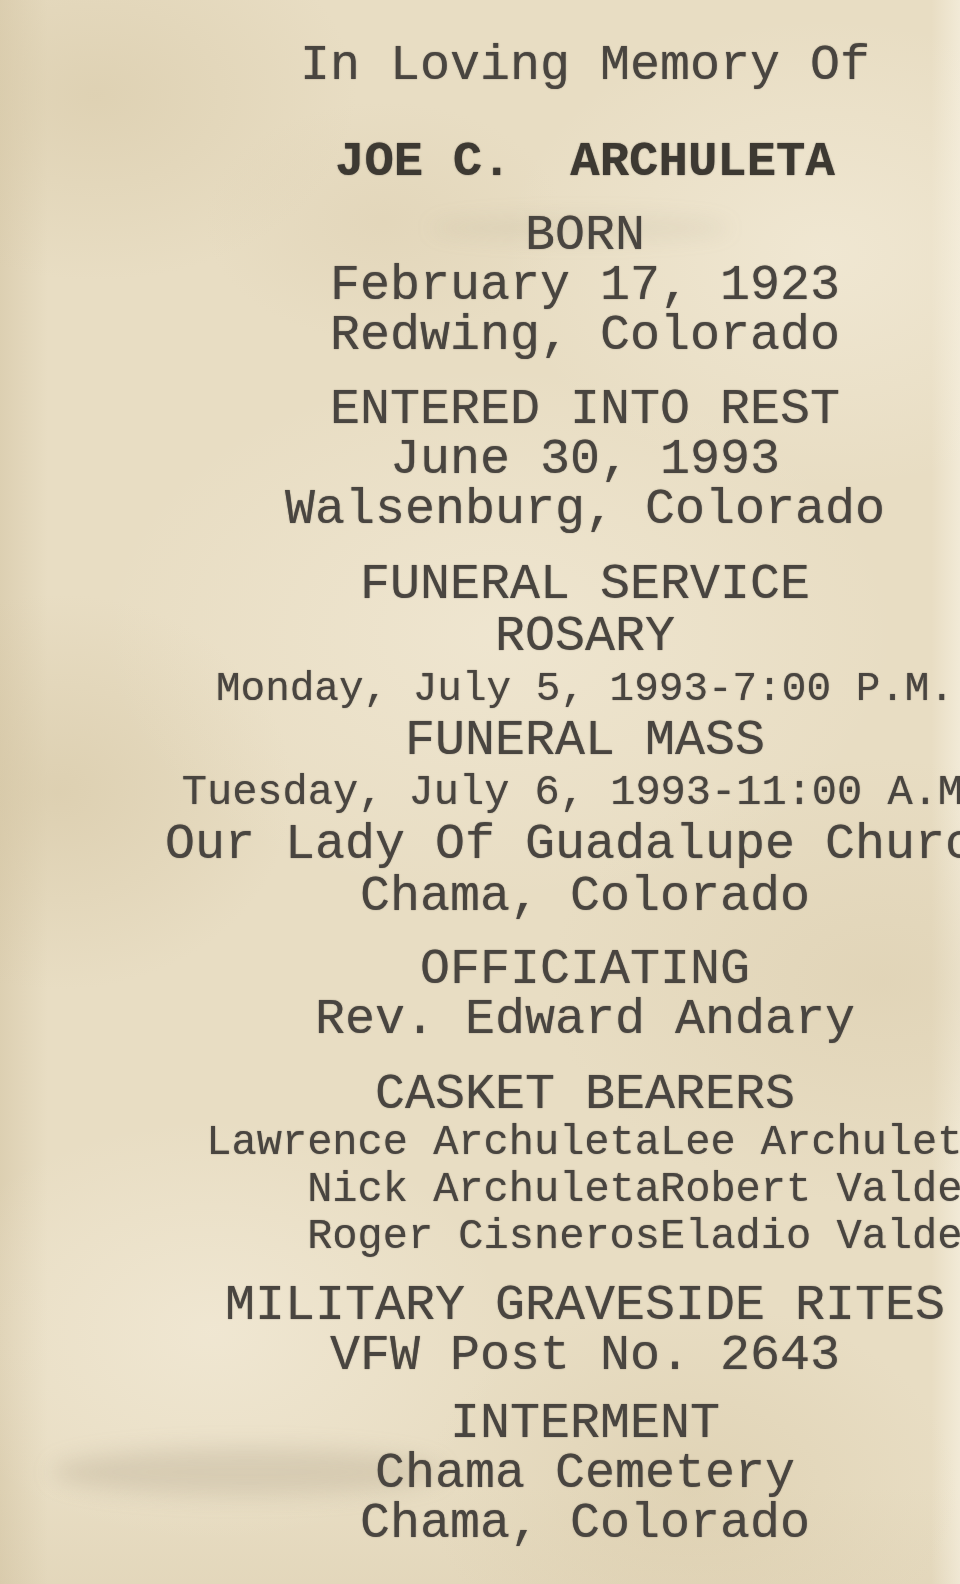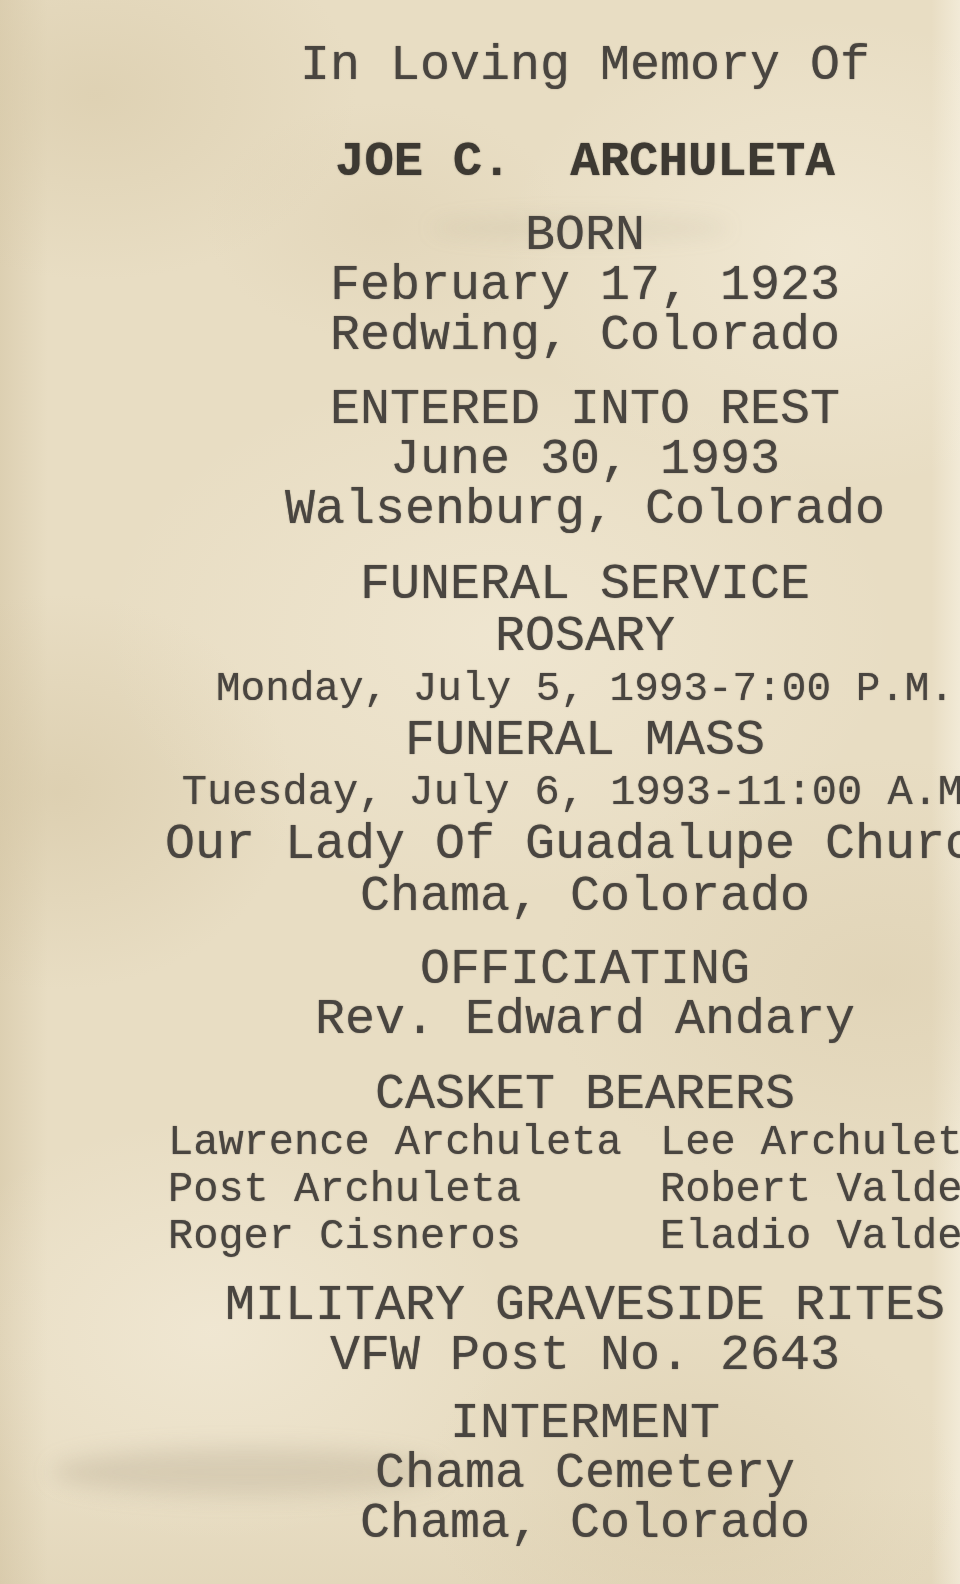--- a/index.html
+++ b/index.html
@@ -74,20 +74,21 @@
     height: 47px;
     line-height: 47px;
     text-align: left;
     padding-left: 168px;
     font-size: 42px;
     white-space: pre;
   }
   .bearer-row .bearer-left {
     width: 492px;
     text-shadow: 0 0 1.2px rgba(68,62,52,0.72);
+    text-align: right;
   }
   .bearer-row .bearer-right {
     text-shadow: 0 0 1.2px rgba(68,62,52,0.72);
   }
 
   
   .ghost {
     position: absolute;
     left: 52px;
     top: 1448px;
@@ -148,21 +149,21 @@
       <div class="line">Rev. Edward Andary</div>
     </div>
 
     <div class="block-casket">
       <div class="line">CASKET BEARERS</div>
       <div class="bearer-row">
         <span class="bearer-left">Lawrence Archuleta</span>
         <span class="bearer-right">Lee Archuleta</span>
       </div>
       <div class="bearer-row">
-        <span class="bearer-left">Post Archuleta</span>
+        <span class="bearer-left">Nick Archuleta</span>
         <span class="bearer-right">Robert Valdez</span>
       </div>
       <div class="bearer-row">
         <span class="bearer-left">Roger Cisneros</span>
         <span class="bearer-right">Eladio Valdez</span>
       </div>
     </div>
 
     <div class="block-military">
       <div class="line">MILITARY GRAVESIDE RITES</div>

